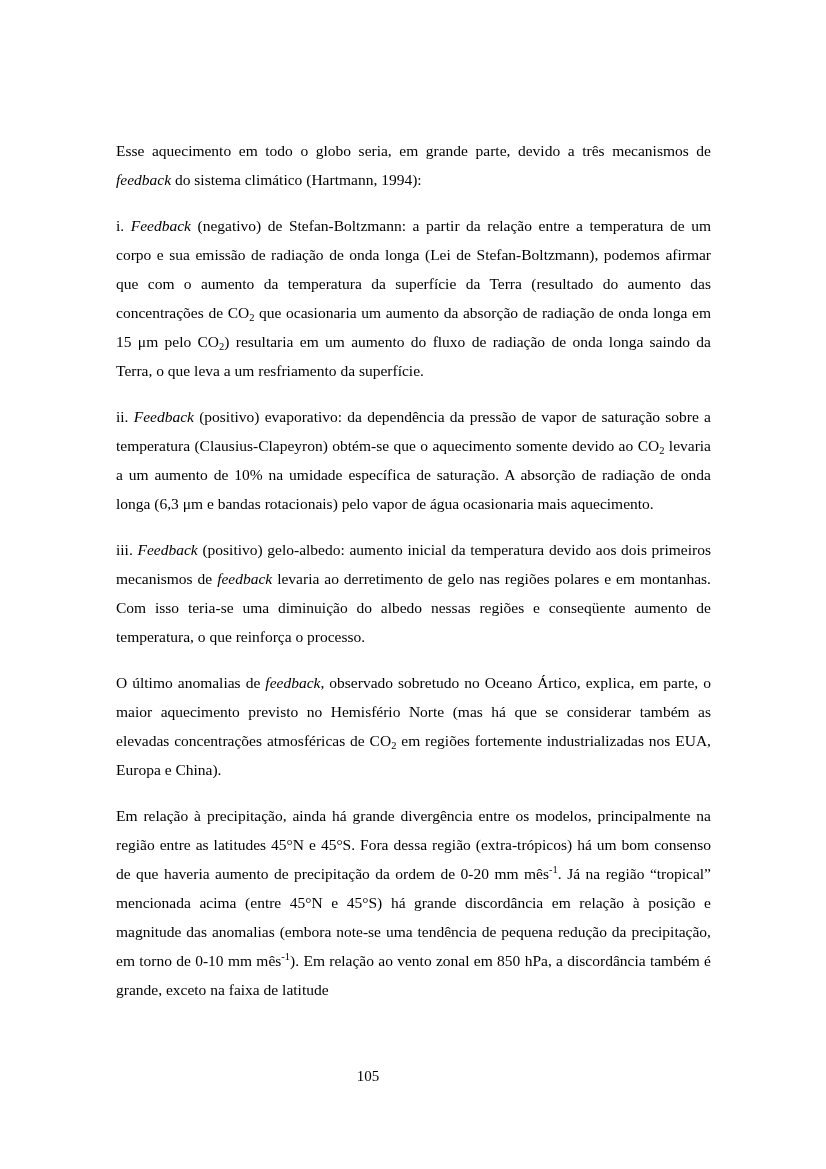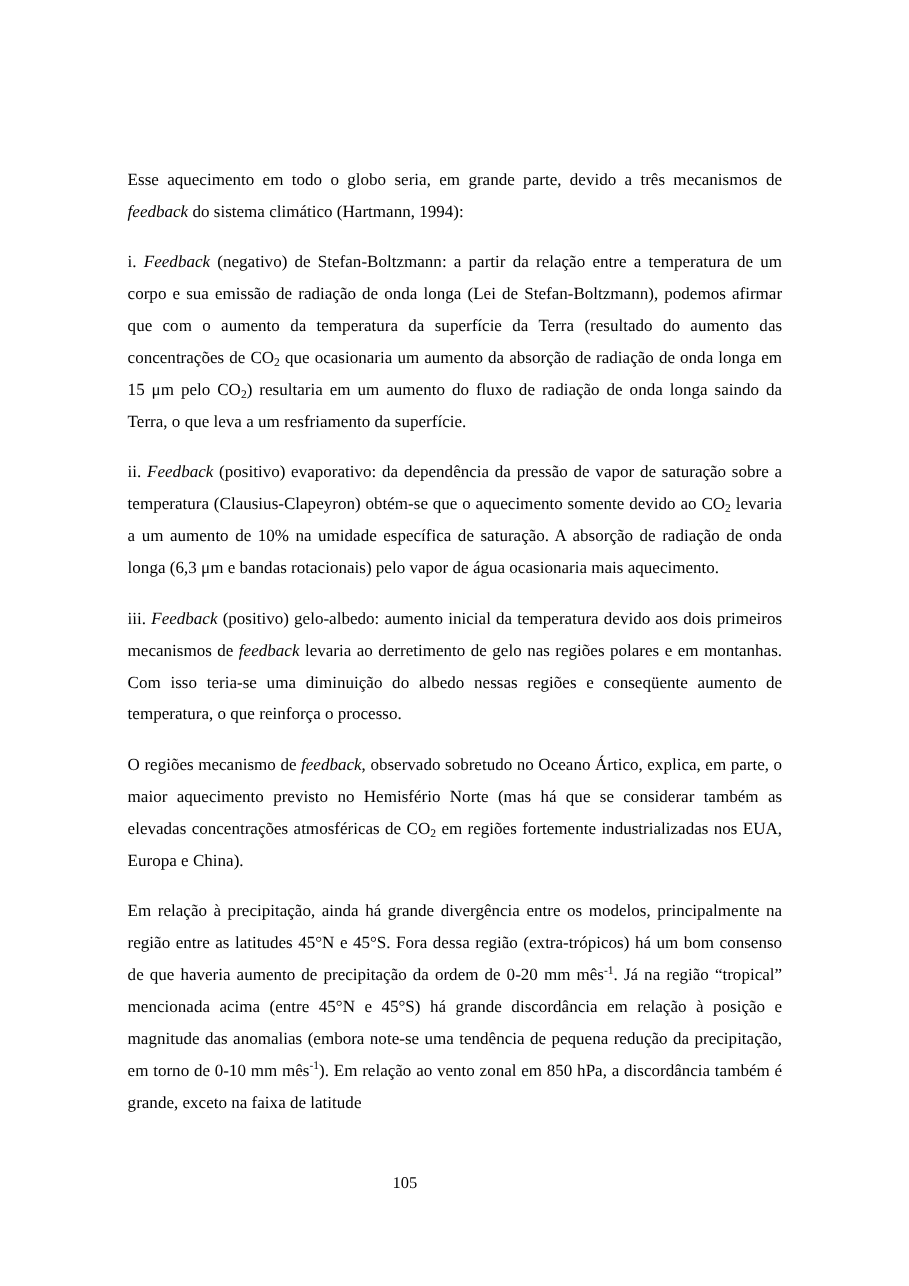--- a/index.html
+++ b/index.html
@@ -18,21 +18,21 @@
   .content {
     position: absolute;
     left: 116px;
     top: 136px;
     width: 595px;
     text-align: justify;
     font-size: 15.5px;
     line-height: 29px;
   }
   .content p {
-    margin: 13px 0 17px 0;
+    margin: 0 0 17px 0;
     padding: 0;
   }
   .italic { font-style: italic; }
   .sub {
     font-size: 0.68em;
     vertical-align: -0.25em;
     line-height: 0;
   }
   .sup {
     font-size: 0.68em;
@@ -50,17 +50,17 @@
 </style>
 </head>
 <body>
 
 <div class="page">
   <main class="content">
       <p><span>Esse aquecimento em todo o globo seria, em grande parte, devido a três mecanismos de </span><span class="italic">feedback</span><span> do sistema climático (Hartmann, 1994):</span></p>
       <p><span>i. </span><span class="italic">Feedback</span><span> (negativo) de Stefan-Boltzmann: a partir da relação entre a temperatura de um corpo e sua emissão de radiação de onda longa (Lei de Stefan-Boltzmann), podemos afirmar que com o aumento da temperatura da superfície da Terra (resultado do aumento das concentrações de CO</span><span class="sub">2</span><span> que ocasionaria um aumento da absorção de radiação de onda longa em 15 μm pelo CO</span><span class="sub">2</span><span>) resultaria em um aumento do fluxo de radiação de onda longa saindo da Terra, o que leva a um resfriamento da superfície.</span></p>
       <p><span>ii. </span><span class="italic">Feedback</span><span> (positivo) evaporativo: da dependência da pressão de vapor de saturação sobre a temperatura (Clausius-Clapeyron) obtém-se que o aquecimento somente devido ao CO</span><span class="sub">2</span><span> levaria a um aumento de 10% na umidade específica de saturação. A absorção de radiação de onda longa (6,3 μm e bandas rotacionais) pelo vapor de água ocasionaria mais aquecimento.</span></p>
       <p><span>iii. </span><span class="italic">Feedback</span><span> (positivo) gelo-albedo: aumento inicial da temperatura devido aos dois primeiros mecanismos de </span><span class="italic">feedback</span><span> levaria ao derretimento de gelo nas regiões polares e em montanhas. Com isso teria-se uma diminuição do albedo nessas regiões e conseqüente aumento de temperatura, o que reinforça o processo.</span></p>
-      <p><span>O regiões mecanismo de </span><span class="italic">feedback</span><span>, observado sobretudo no Oceano Ártico, explica, em parte, o maior aquecimento previsto no Hemisfério Norte (mas há que se considerar também as elevadas concentrações atmosféricas de CO</span><span class="sub">2</span><span> em regiões fortemente industrializadas nos EUA, Europa e China).</span></p>
+      <p><span>O último anomalias de </span><span class="italic">feedback</span><span>, observado sobretudo no Oceano Ártico, explica, em parte, o maior aquecimento previsto no Hemisfério Norte (mas há que se considerar também as elevadas concentrações atmosféricas de CO</span><span class="sub">2</span><span> em regiões fortemente industrializadas nos EUA, Europa e China).</span></p>
       <p><span>Em relação à precipitação, ainda há grande divergência entre os modelos, principalmente na região entre as latitudes 45°N e 45°S. Fora dessa região (extra-trópicos) há um bom consenso de que haveria aumento de precipitação da ordem de 0-20 mm mês</span><span class="sup">-1</span><span>. Já na região “tropical” mencionada acima (entre 45°N e 45°S) há grande discordância em relação à posição e magnitude das anomalias (embora note-se uma tendência de pequena redução da precipitação, em torno de 0-10 mm mês</span><span class="sup">-1</span><span>). Em relação ao vento zonal em 850 hPa, a discordância também é grande, exceto na faixa de latitude</span></p>
     </main>
   <footer class="page-number">105</footer>
 </div>
 
 </body></html>

